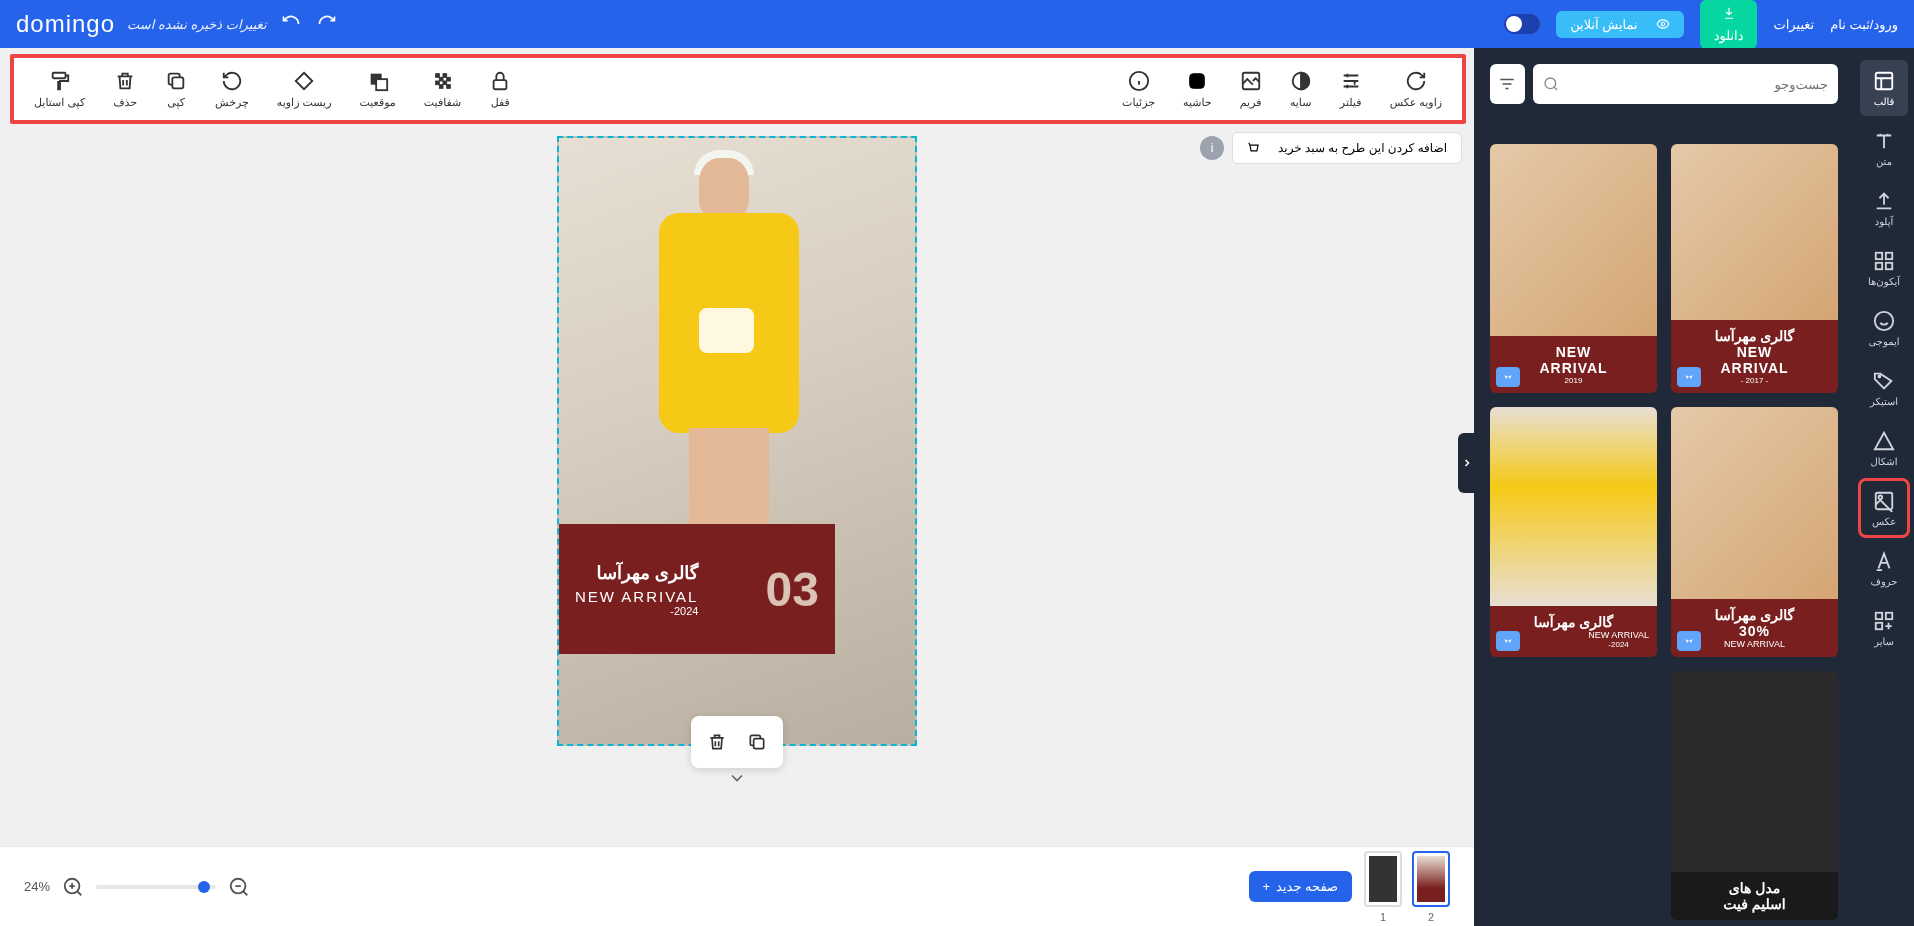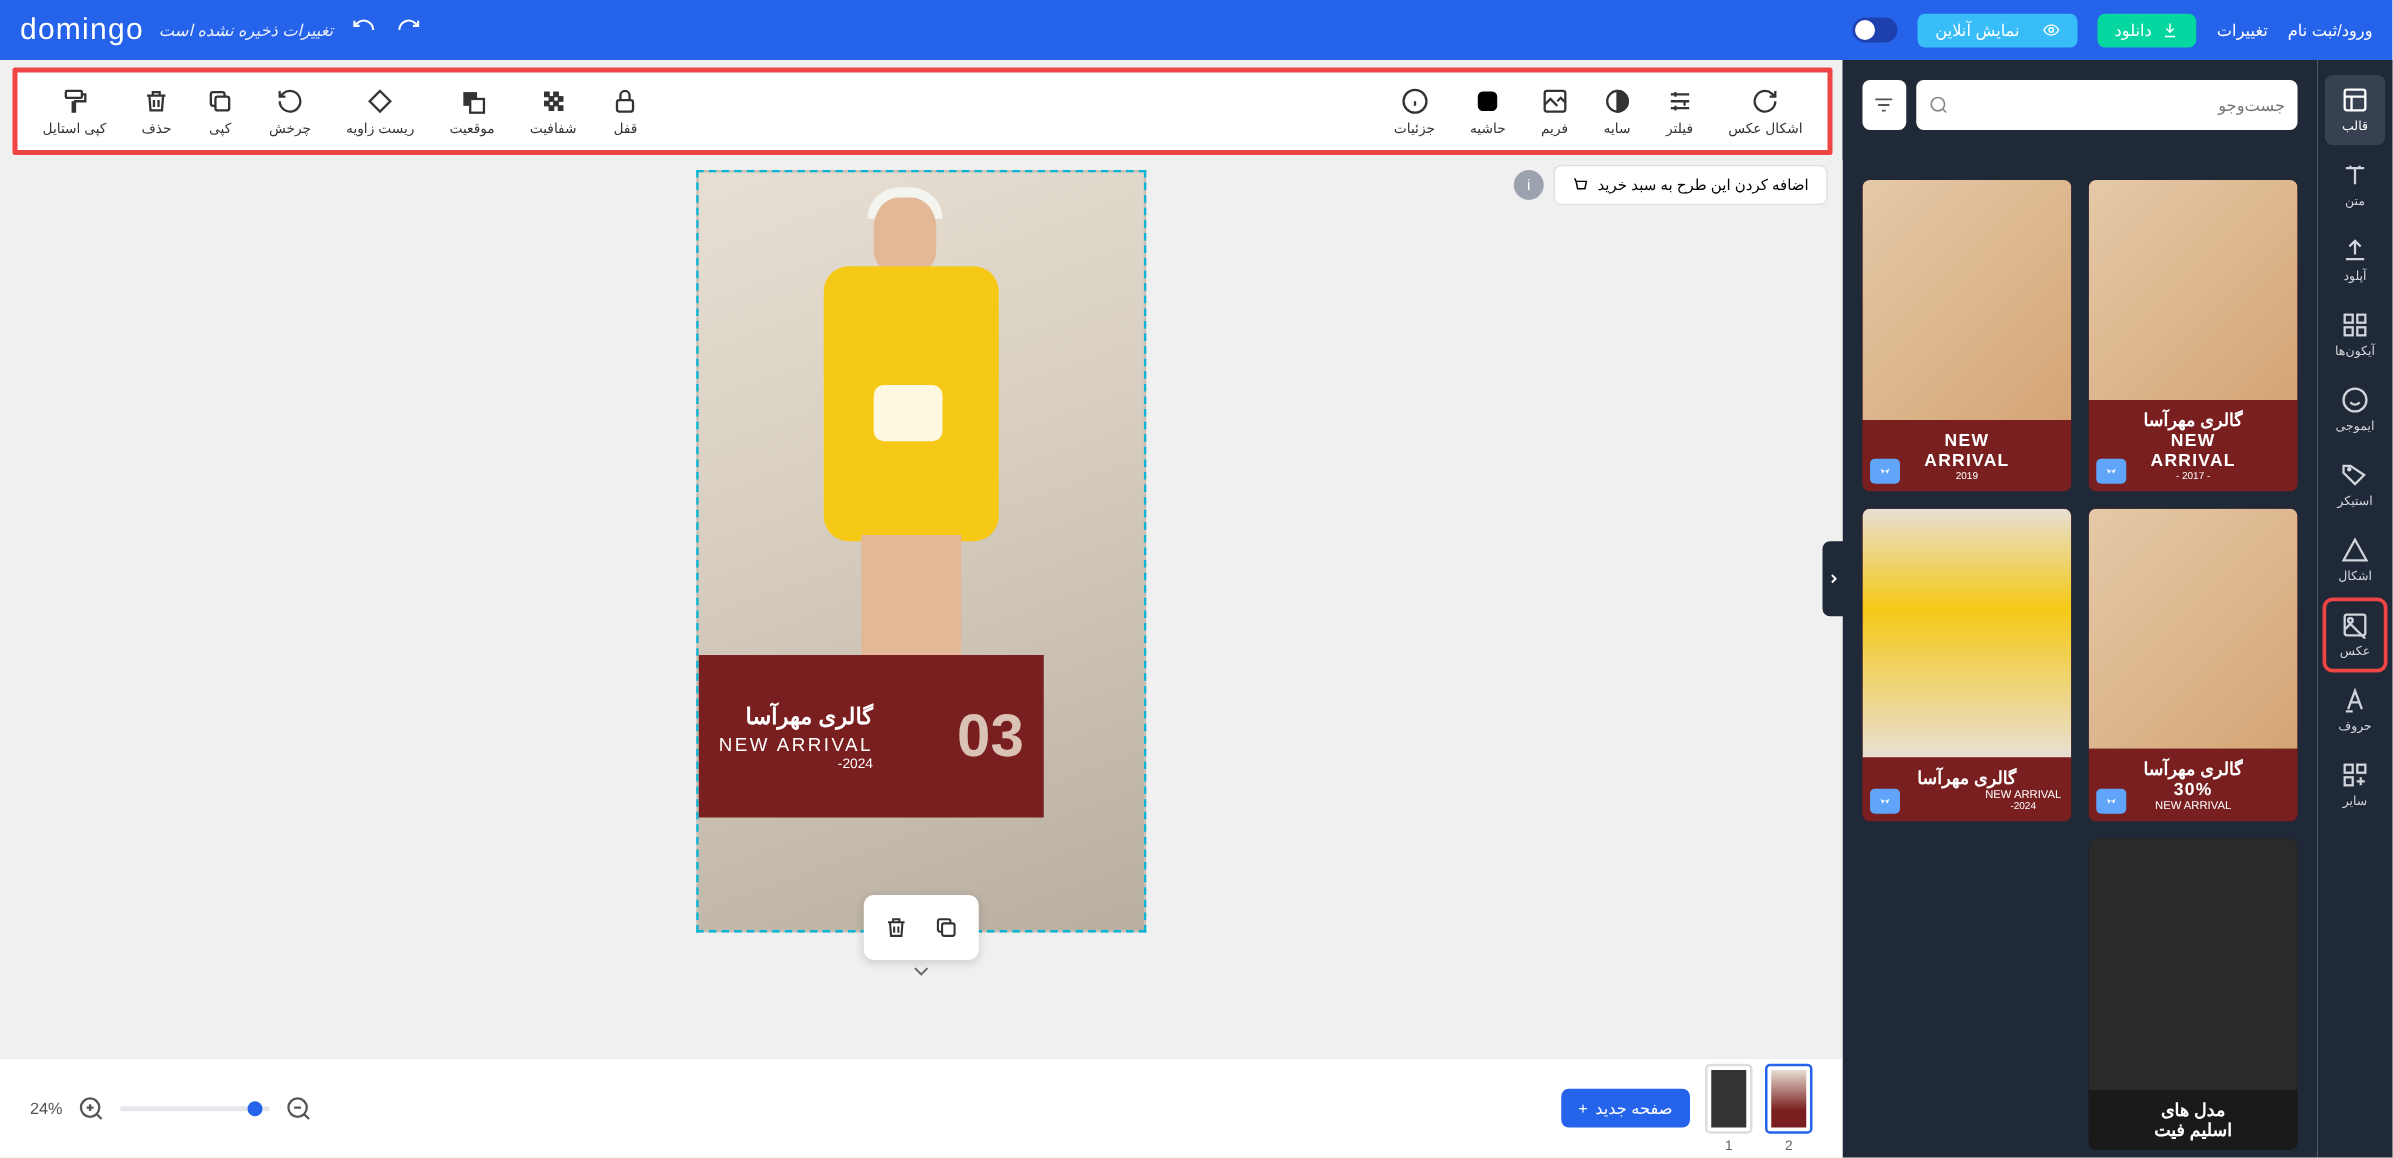--- a/index.html
+++ b/index.html
@@ -6,21 +6,21 @@
 body { width: 1914px; height: 926px; overflow: hidden; background: #f0f0f0; direction: rtl; }
 
 
 .header { height: 48px; background: #2563eb; display: flex; align-items: center; justify-content: space-between; padding: 0 16px; color: white; }
 .header-right { display: flex; align-items: center; gap: 16px; }
 .header-left { display: flex; align-items: center; gap: 12px; }
 .logo { font-size: 24px; font-weight: 300; letter-spacing: 1px; }
 .unsaved-text { font-size: 13px; font-style: italic; opacity: 0.9; }
 .icon-btn-header { width: 24px; height: 24px; display: flex; align-items: center; justify-content: center; cursor: pointer; }
 .header-link { font-size: 13px; cursor: pointer; }
-.btn-download { background: #06d6a0; color: white; padding: 6px 14px; border-radius: 6px; font-size: 13px; display: flex; align-items: center; gap: 8px; cursor: pointer; }
+.btn-download { background: #06d6a0; color: white; padding: 6px 14px; border-radius: 6px; font-size: 13px; display: flex; align-items: center; gap: 8px; cursor: pointer; flex-direction: column; }
 .btn-preview { background: #38bdf8; color: white; padding: 6px 14px; border-radius: 6px; font-size: 13px; display: flex; align-items: center; gap: 18px; cursor: pointer; }
 .toggle-switch { width: 36px; height: 20px; background: #1e40af; border-radius: 10px; position: relative; cursor: pointer; }
 .toggle-switch::after { content: ''; position: absolute; width: 16px; height: 16px; background: white; border-radius: 50%; top: 2px; left: 2px; }
 
 
 .sidebar-nav { position: absolute; right: 0; top: 48px; width: 60px; height: calc(100% - 48px); background: #1f2937; display: flex; flex-direction: column; align-items: center; padding-top: 12px; gap: 4px; }
 .nav-item { width: 48px; height: 56px; display: flex; flex-direction: column; align-items: center; justify-content: center; gap: 4px; color: #d1d5db; cursor: pointer; border-radius: 6px; font-size: 10px; }
 .nav-item.active { background: #374151; color: white; }
 .nav-item.highlighted { outline: 3px solid #ef4444; outline-offset: -1px; }
 .nav-item svg { width: 22px; height: 22px; }
@@ -46,21 +46,21 @@
 
 .toolbar-wrapper { position: absolute; top: 54px; left: 10px; right: 448px; height: 70px; background: white; border: 4px solid #ef4444; border-radius: 2px; display: flex; align-items: center; justify-content: space-between; padding: 0 20px; }
 .toolbar-group { display: flex; gap: 28px; }
 .tool-item { display: flex; flex-direction: column; align-items: center; gap: 4px; cursor: pointer; color: #333; font-size: 11px; }
 .tool-item svg { width: 22px; height: 22px; }
 .tool-item.active svg { fill: #000; stroke: #000; }
 
 
 .canvas-area { position: absolute; top: 128px; left: 0; right: 440px; bottom: 80px; background: #f0f0f0; overflow: hidden; }
 .add-cart { position: absolute; top: 4px; right: 12px; display: flex; align-items: center; gap: 8px; }
-.add-cart-btn { background: white; border: 1px solid #ddd; border-radius: 6px; padding: 8px 14px; font-size: 12px; cursor: pointer; display: flex; align-items: center; gap: 6px; }
+.add-cart-btn { background: white; border: 1px solid #ddd; border-radius: 6px; padding: 8px 14px; font-size: 12px; cursor: pointer; display: flex; align-items: center; gap: 17px; }
 .info-circle { width: 24px; height: 24px; background: #9ca3af; border-radius: 50%; display: flex; align-items: center; justify-content: center; color: white; font-size: 12px; cursor: pointer; }
 
 .design-canvas { position: absolute; top: 8px; left: 50%; transform: translateX(-50%); width: 360px; height: 610px; background: #c9bfb5; border: 2px dashed #06b6d4; }
 .design-img { position: absolute; inset: 0; background: linear-gradient(160deg, #e8dfd4 0%, #d8cfc2 40%, #b8afa0 100%); }
 .person { position: absolute; top: 20px; left: 80px; width: 200px; height: 500px; }
 .person-head { position: absolute; top: 0; left: 60px; width: 50px; height: 60px; background: #e3b896; border-radius: 40% 40% 30% 30%; }
 .person-cap { position: absolute; top: -8px; left: 55px; width: 60px; height: 25px; background: #f5f5f0; border-radius: 30px 30px 0 0; }
 .person-body { position: absolute; top: 55px; left: 20px; width: 140px; height: 220px; background: #f5c916; border-radius: 20px; }
 .person-bag { position: absolute; top: 150px; left: 60px; width: 55px; height: 45px; background: #fff8e1; border-radius: 8px; }
 .person-legs { position: absolute; top: 270px; left: 50px; width: 80px; height: 200px; background: #e3b896; }
@@ -302,21 +302,21 @@
       <path d="M9 6l6 6-6 6"></path>
     </svg>
 </div>
 
 <div class="toolbar-wrapper">
   <div class="toolbar-group">
     <div class="tool-item">
         <svg viewBox="0 0 24 24" fill="none" stroke="currentColor" stroke-width="2">
           <path d="M21 12a9 9 0 1 1-3-6.7L21 8M21 3v5h-5"></path>
         </svg>
-        <span>اشکال عکس</span>
+        <span>زاویه عکس</span>
       </div>
     <div class="tool-item">
         <svg viewBox="0 0 24 24" fill="none" stroke="currentColor" stroke-width="2">
           <path d="M4 6h16M4 12h16M4 18h16M8 4v4m8 4v4M8 16v4"></path>
         </svg>
         <span>فیلتر</span>
       </div>
     <div class="tool-item">
         <svg viewBox="0 0 24 24" fill="none" stroke="currentColor" stroke-width="2">
           <circle cx="12" cy="12" r="9"></circle>

